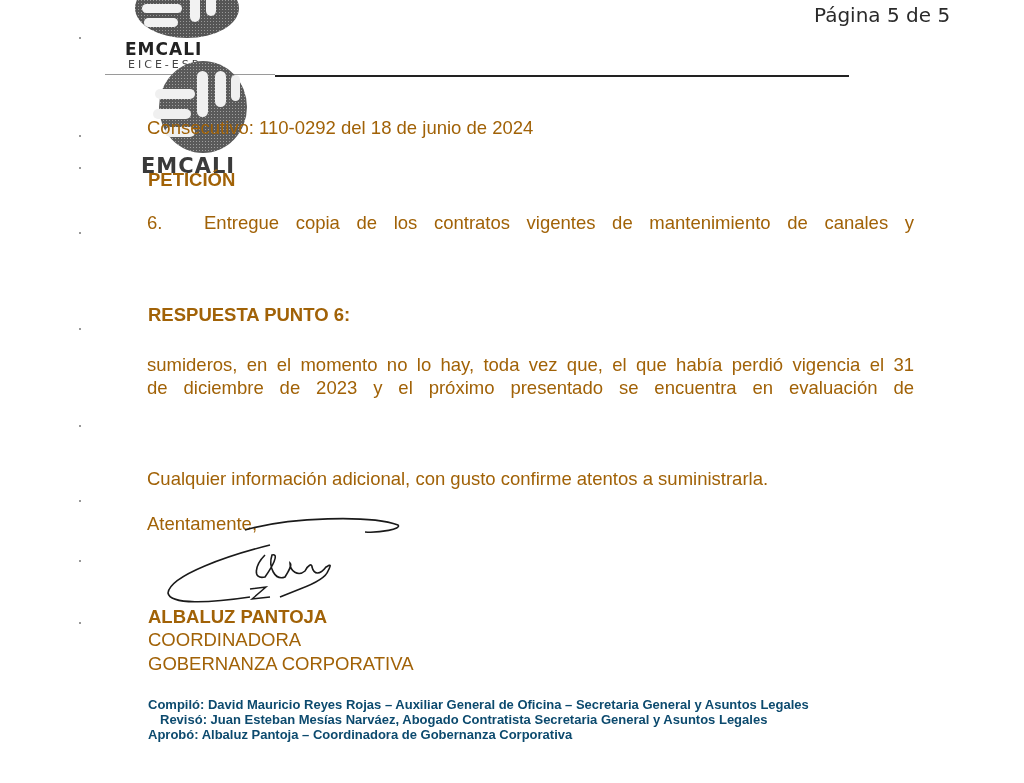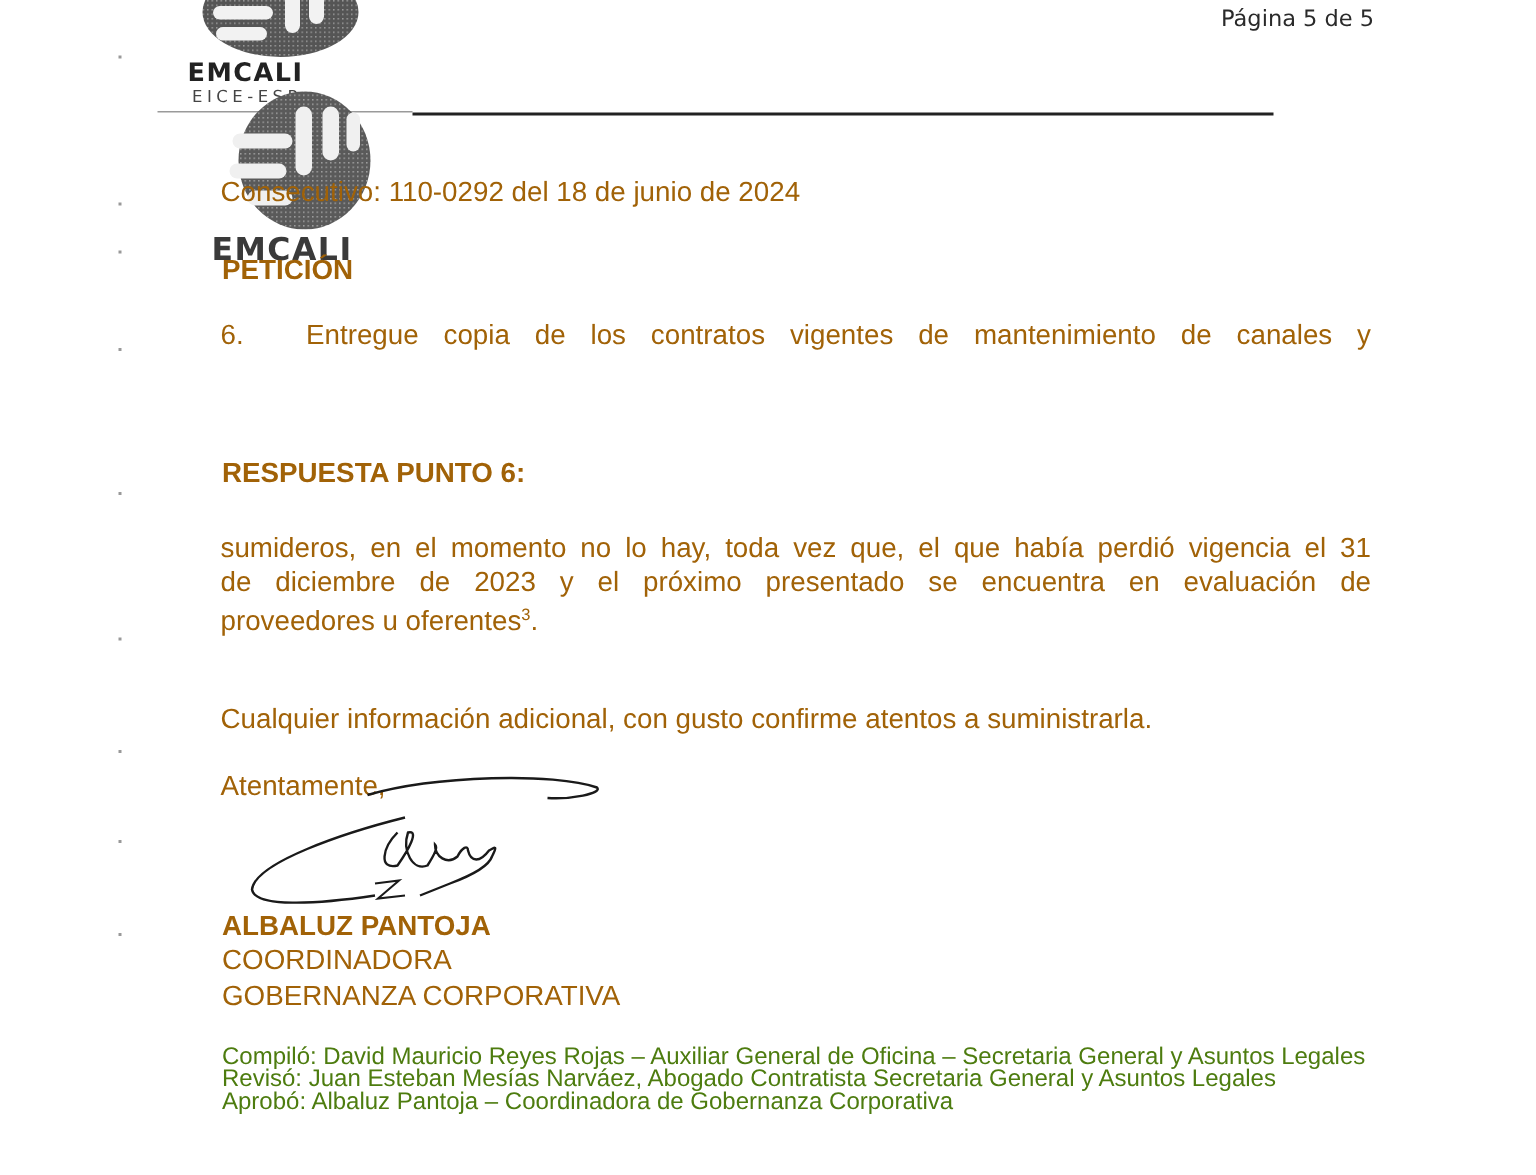--- a/index.html
+++ b/index.html
@@ -1,25 +1,25 @@
 <!DOCTYPE html>
 <html><head>
   <meta charset="utf-8">
   <style>
     html, body { margin:0; padding:0; background:#ffffff; }
     body { width:1024px; height:783px; position:relative; overflow:hidden; font-family:"Liberation Sans", sans-serif; color:#1a1a1a; }
     .abs { position:absolute; }
-    .page-num { left:814px; top:3px; font-family:"DejaVu Sans", sans-serif; font-size:15px; color:#2a2a2a; }
+    .page-num { left:814px; top:3px; font-family:"DejaVu Sans", sans-serif; font-size:20px; color:#2a2a2a; }
     .hrule-faint { left:105px; top:74px; width:170px; height:1px; background:#9a9a9a; }
     .hrule { left:275px; top:75px; width:574px; height:2px; background:#222; }
     .logo-txt { font-family:"DejaVu Sans", sans-serif; font-weight:bold; letter-spacing:1px; color:#222; }
     .body-text { font-size:18.5px; line-height:23px; color:#a16207; }
     .justify { text-align:justify; text-align-last:left; }
     .bold { font-weight:bold;text-align:right; }
-    .small { font-size:16px; line-height:15px; color:#4d7c0f; }
+    .small { font-size:13px; line-height:15px; color:#0c4a6e;font-weight:bold; }
     .margin-mark { position:absolute; width:2px; height:2px; background:#999; left:79px; }
   </style>
 </head>
 <body>
 
 <div class="abs page-num">Página 5 de 5</div>
 
 <div class="abs" style="left:120px; top:0px; width:140px; height:72px;">
   <svg width="110" height="44" viewBox="0 0 110 44" style="position:absolute; left:12px; top:-6px;">
     <defs>
@@ -69,42 +69,39 @@
     <span style="width:57px; flex:none;">6.</span>
     <span class="justify" style="flex:1; text-align-last:justify;">Entregue copia de los contratos vigentes de mantenimiento de canales y</span>
   </div>
 </div>
 
 <div class="abs body-text bold" style="left:148px; top:303px;">RESPUESTA PUNTO 6:</div>
 
 <div class="abs body-text" style="left:147px; top:353px; width:767px;">
   <div style="text-align:justify; text-align-last:justify;">sumideros, en el momento no lo hay, toda vez que, el que había perdió vigencia el 31</div>
   <div style="text-align:justify; text-align-last:justify;">de diciembre de 2023 y el próximo presentado se encuentra en evaluación de</div>
-  <div>
-    <span>proveedores u oferentes</span><sup style="font-size:11px;">3</sup><span>.</span>
-  </div>
 </div>
 
 <div class="abs body-text" style="left:147px; top:467px;">Cualquier información adicional, con gusto confirme atentos a suministrarla.</div>
 
 <div class="abs body-text" style="left:147px; top:512px;">Atentamente,</div>
 
 <svg class="abs" width="280" height="110" viewBox="0 0 280 110" style="left:140px; top:505px;">
   <path d="M105 25 C 150 12, 230 10, 258 20 C 262 24, 240 28, 225 27" fill="none" stroke="#1a1a1a" stroke-width="1.6"></path>
   <path d="M130 40 C 90 50, 30 70, 28 88 C 30 100, 70 98, 110 92" fill="none" stroke="#1a1a1a" stroke-width="1.6"></path>
   <path d="M125 50 C 115 60, 112 75, 125 72 C 132 62, 140 48, 132 50 C 128 62, 135 76, 145 72 C 150 64, 152 60, 150 58 C 150 66, 158 72, 165 66 C 168 60, 172 58, 172 62 C 174 70, 180 70, 186 62 C 190 60, 192 58, 188 66 C 186 72, 176 78, 160 84 L 140 92" fill="none" stroke="#1a1a1a" stroke-width="1.6"></path>
   <path d="M110 84 L 126 82 L 112 94 L 130 92" fill="none" stroke="#1a1a1a" stroke-width="1.4"></path>
 </svg>
 
 <div class="abs body-text bold" style="left:148px; top:605px;">ALBALUZ PANTOJA</div>
 <div class="abs body-text" style="left:148px; top:628px;">COORDINADORA</div>
 <div class="abs body-text" style="left:148px; top:652px;">GOBERNANZA CORPORATIVA</div>
 
 <div class="abs small" style="left:148px; top:697px;">Compiló: David Mauricio Reyes Rojas – Auxiliar General de Oficina – Secretaria General y Asuntos Legales</div>
-<div class="abs small" style="left:148px; top:712px;text-align:right;">Revisó: Juan Esteban Mesías Narváez, Abogado Contratista Secretaria General y Asuntos Legales</div>
+<div class="abs small" style="left:160px; top:712px;text-align:right;">Revisó: Juan Esteban Mesías Narváez, Abogado Contratista Secretaria General y Asuntos Legales</div>
 <div class="abs small" style="left:148px; top:727px;">Aprobó: Albaluz Pantoja – Coordinadora de Gobernanza Corporativa</div>
 
 <div class="margin-mark" style="top:37px;"></div>
 <div class="margin-mark" style="top:135px;"></div>
 <div class="margin-mark" style="top:167px;"></div>
 <div class="margin-mark" style="top:232px;"></div>
 <div class="margin-mark" style="top:328px;"></div>
 <div class="margin-mark" style="top:425px;"></div>
 <div class="margin-mark" style="top:500px;"></div>
 <div class="margin-mark" style="top:560px;"></div>

